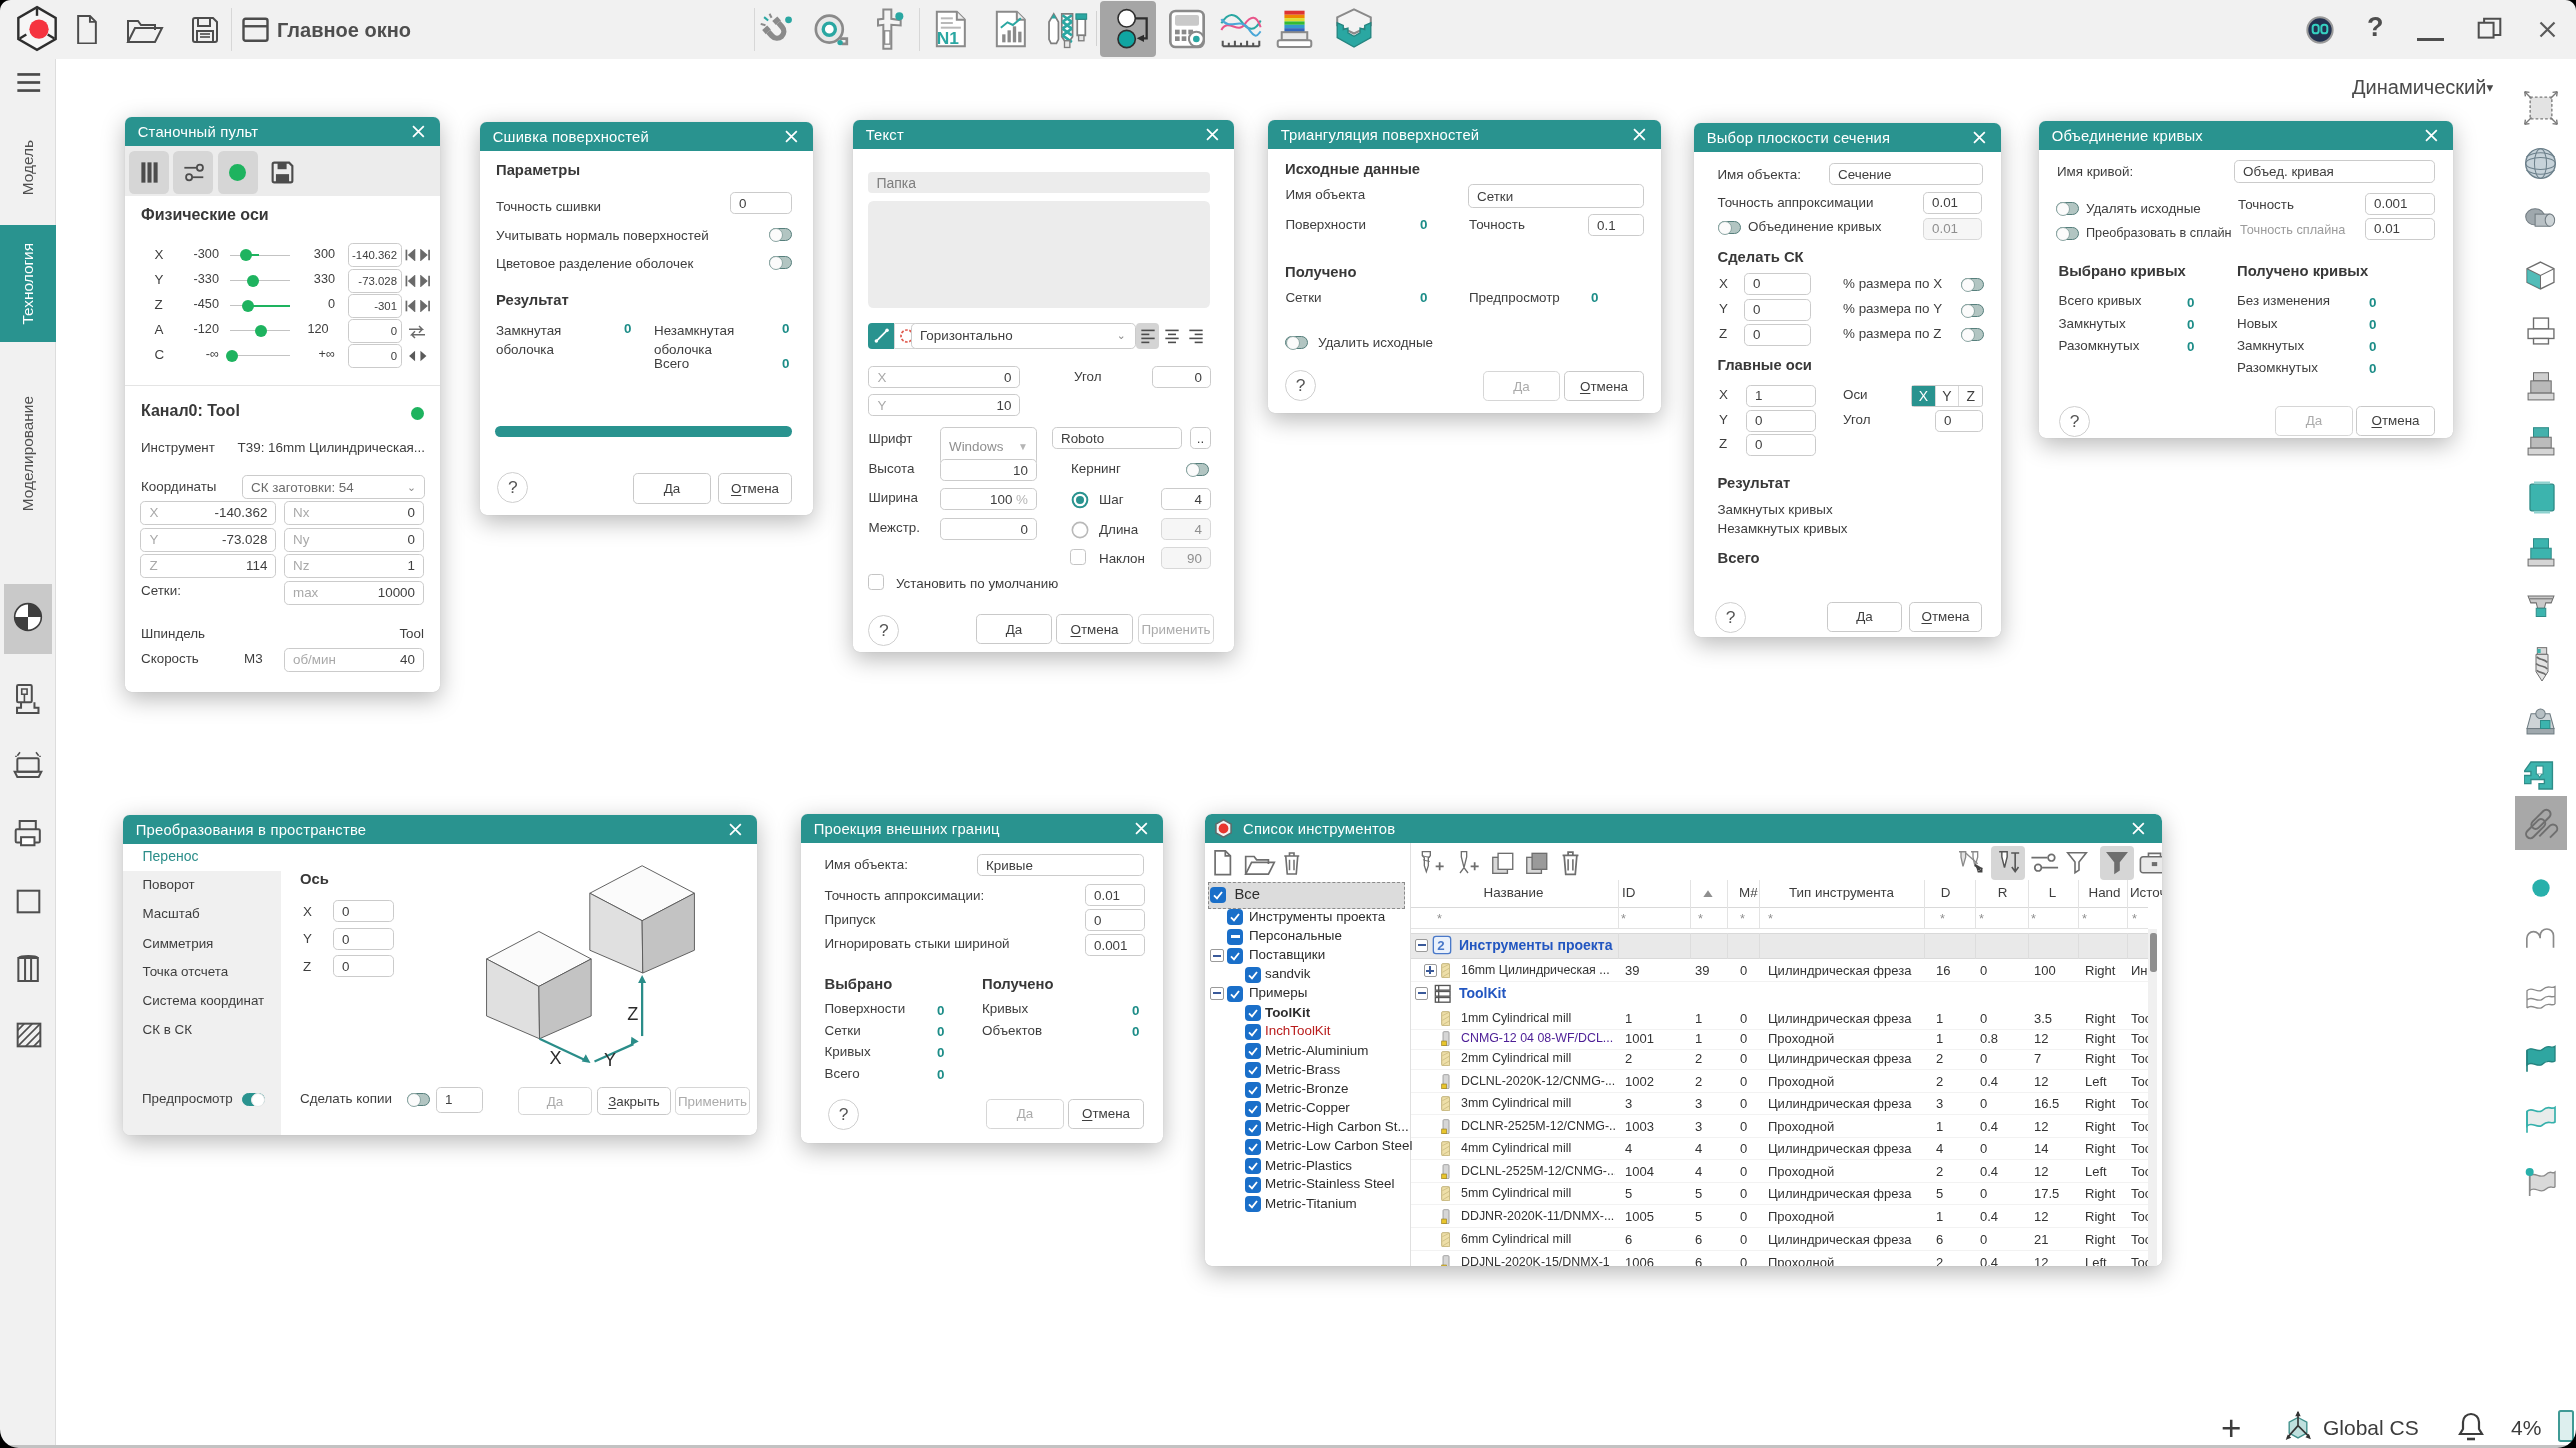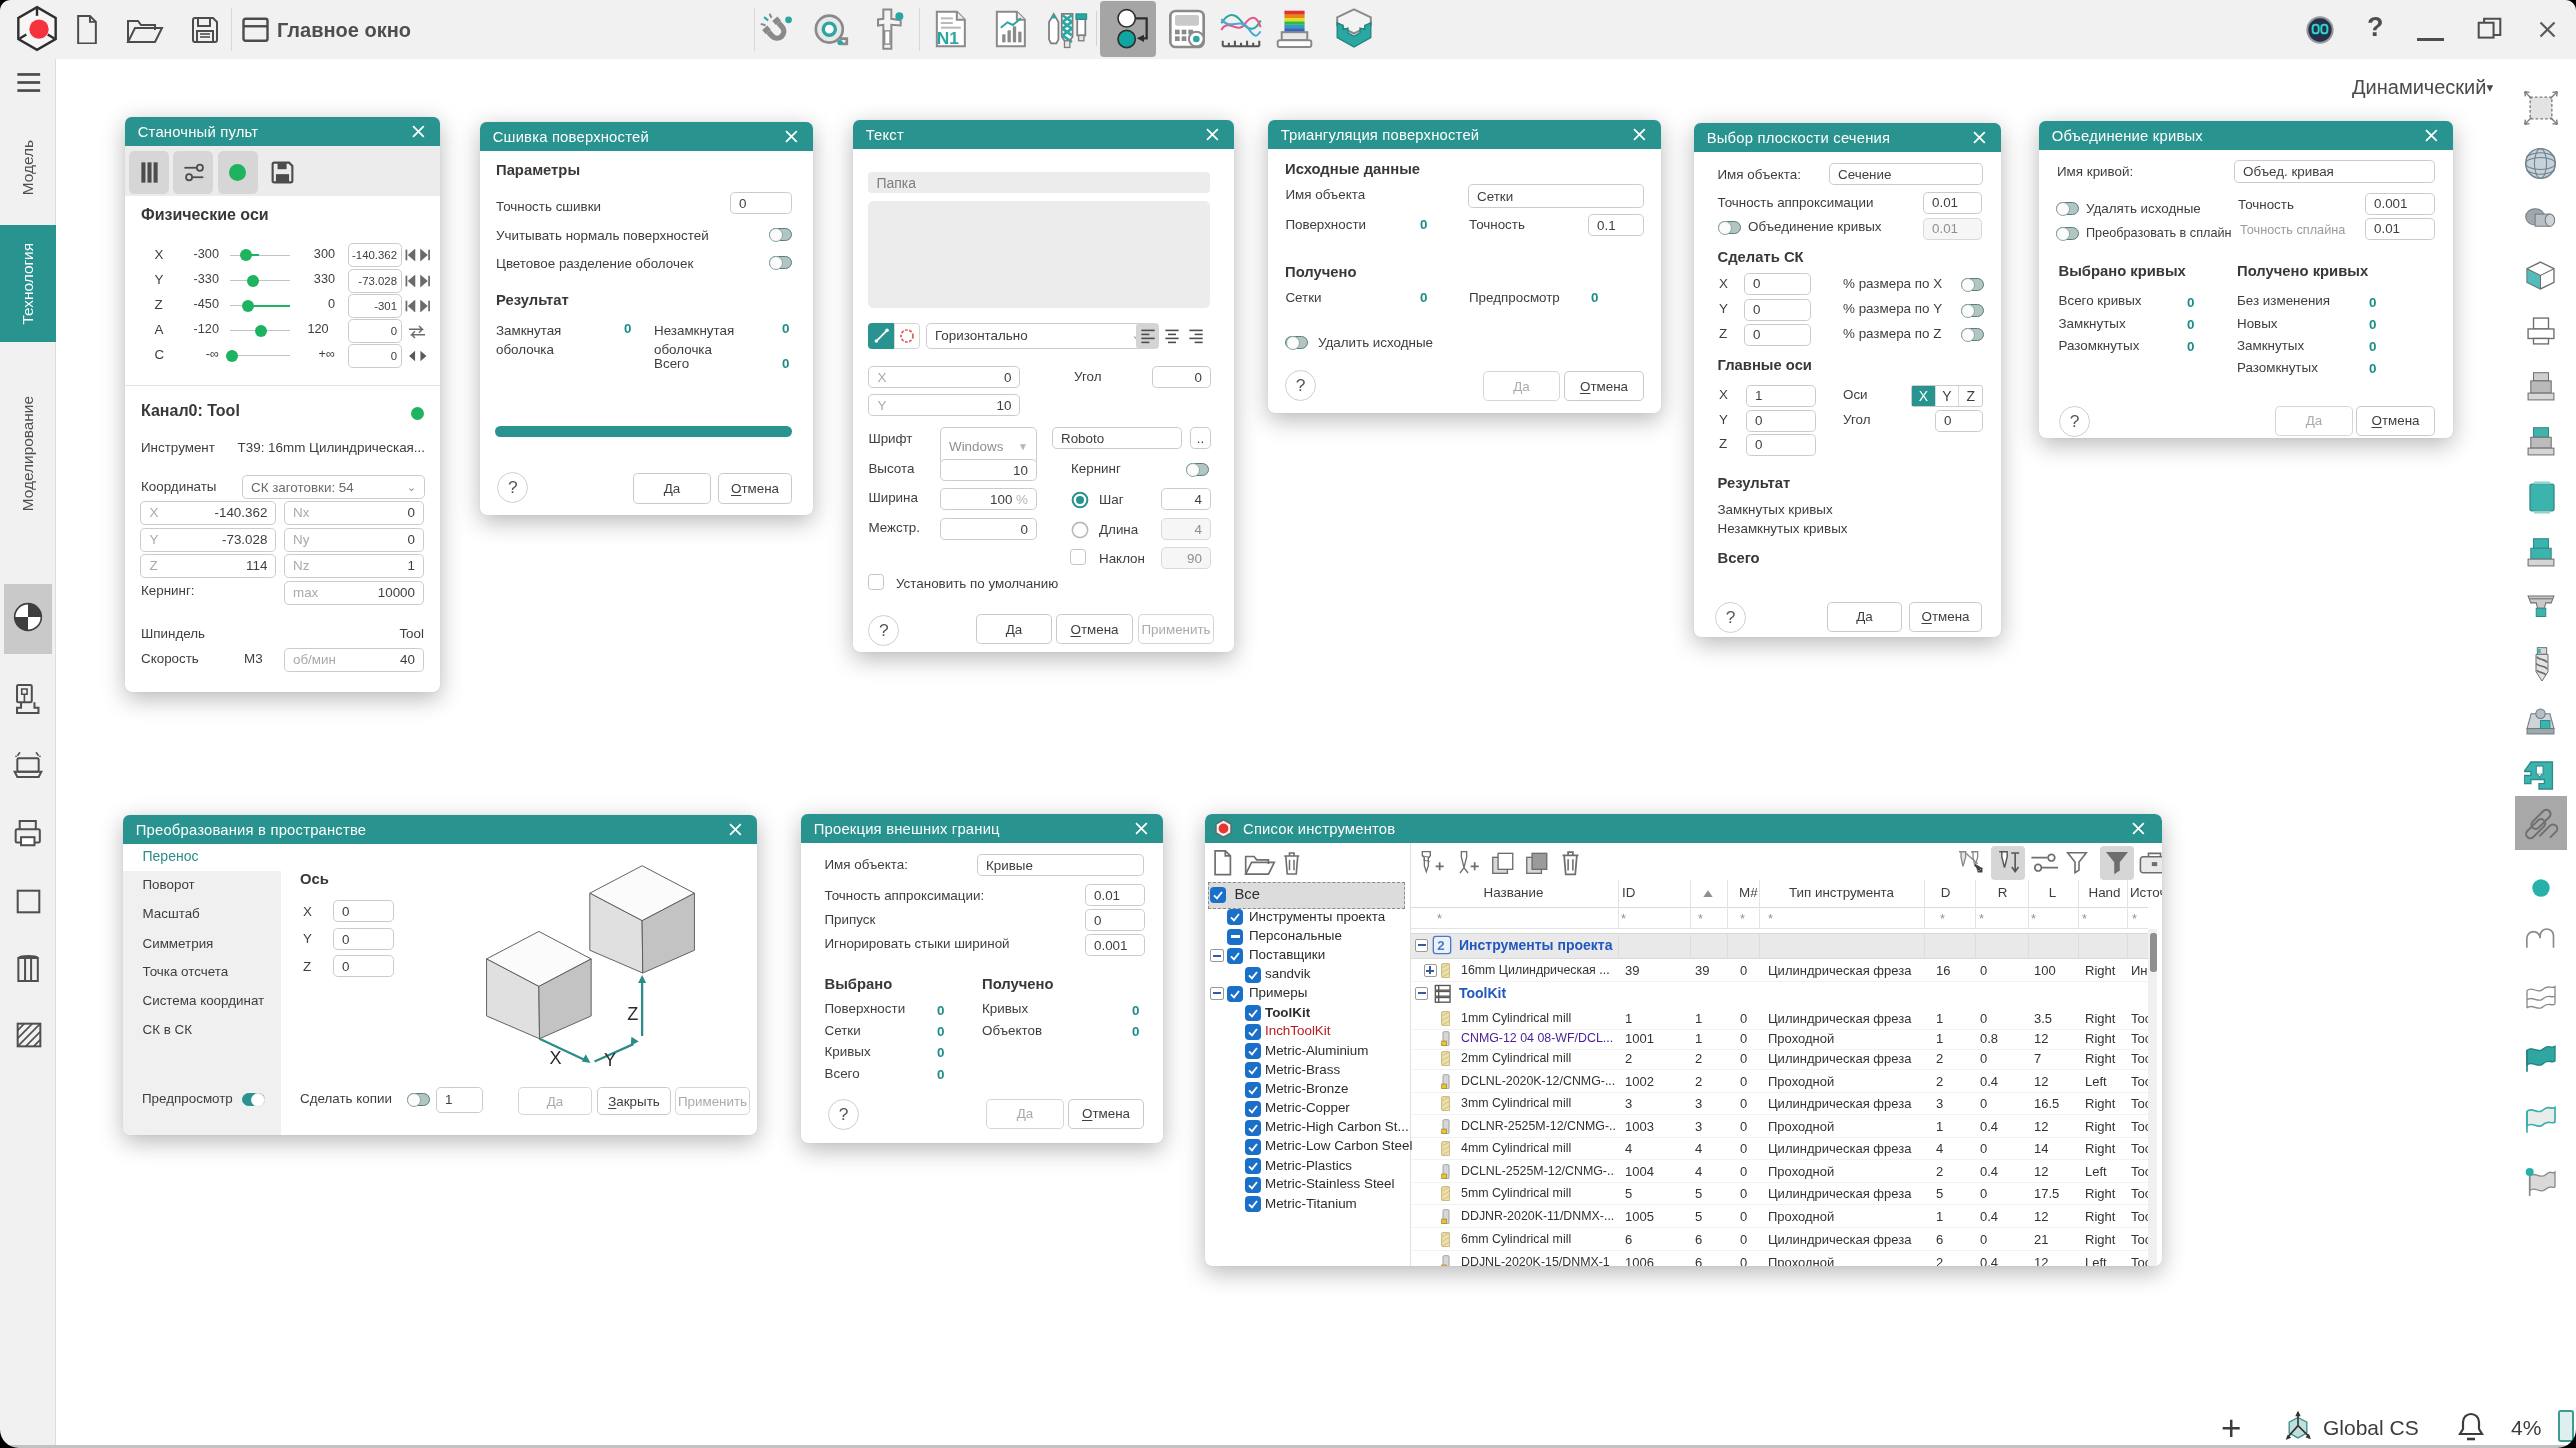--- a/index.html
+++ b/index.html
@@ -481,21 +481,21 @@
  <div class="lbl" style="left:16px;top:323px">Инструмент</div>
  <div class="lbl" style="left:105px;top:323px;width:195px;text-align:right">T39: 16mm Цилиндрическая...</div>
  <div class="lbl" style="left:16px;top:362px">Координаты</div>
  <div class="in" style="left:117px;top:358px;width:183px;height:24px;justify-content:flex-start;color:#6b6b6b">СК заготовки: 54<span style="position:absolute;right:8px;color:#8a8a8a;font-size:10.7px">⌄</span></div>
  <div class="in r" style="left:15.4px;top:384px;width:136px;height:23.5px"><span style="position:absolute;left:8px;color:#a9a9a9">X</span>-140.362</div>
  <div class="in r" style="left:159px;top:384px;width:140px;height:23.5px"><span style="position:absolute;left:8px;color:#a9a9a9">Nx</span>0</div>
  <div class="in r" style="left:15.4px;top:411px;width:136px;height:23.5px"><span style="position:absolute;left:8px;color:#a9a9a9">Y</span>-73.028</div>
  <div class="in r" style="left:159px;top:411px;width:140px;height:23.5px"><span style="position:absolute;left:8px;color:#a9a9a9">Ny</span>0</div>
  <div class="in r" style="left:15.4px;top:437px;width:136px;height:23.5px"><span style="position:absolute;left:8px;color:#a9a9a9">Z</span>114</div>
  <div class="in r" style="left:159px;top:437px;width:140px;height:23.5px"><span style="position:absolute;left:8px;color:#a9a9a9">Nz</span>1</div>
- <div class="lbl" style="left:16px;top:466px">Кернинг:</div>
+ <div class="lbl" style="left:16px;top:466px">Сетки:</div>
  <div class="in r" style="left:159px;top:464px;width:140px;height:23.5px"><span style="position:absolute;left:8px;color:#a9a9a9">max</span>10000</div>
  <div class="lbl" style="left:16px;top:509px">Шпиндель</div>
  <div class="lbl" style="left:232px;top:509px;width:67px;text-align:right">Tool</div>
  <div class="lbl" style="left:16px;top:534px">Скорость</div>
  <div class="lbl" style="left:119px;top:534px">M3</div>
  <div class="in r" style="left:159px;top:531px;width:140px;height:23.5px"><span style="position:absolute;left:8px;color:#a9a9a9">об/мин</span>40</div>
 </div>
 
 
 <div class="dlg" style="left:480px;top:122px;width:333px;height:393px">
@@ -539,21 +539,21 @@
  <div class="abs" style="left:15.4px;top:203px;width:25.5px;height:25.5px;background:#29938f;border-radius:4px 0 0 4px"></div>
  <svg class="abs" style="left:19.5px;top:207px" width="17.4" height="17.4" viewBox="0 0 26 26">
       <line x1="5" y1="21" x2="21" y2="5" stroke="#fff" stroke-width="2.6"></line>
       <circle cx="5" cy="21" r="2.6" fill="#fff"></circle>
       <circle cx="21" cy="5" r="2.6" fill="#fff"></circle>
     </svg>
  <div class="abs" style="left:41px;top:203px;width:25.5px;height:25.5px;background:#fff;border:1.3px solid #d6d6d6;border-radius:0 4px 4px 0"></div>
  <svg class="abs" style="left:46px;top:208px" width="16" height="16" viewBox="0 0 24 24">
       <circle cx="12" cy="12" r="9" fill="none" stroke="#e05a4e" stroke-width="2.6" stroke-dasharray="4 2.4"></circle>
     </svg>
- <div class="in" style="left:73px;top:203px;width:225px;height:25.5px;justify-content:flex-start">Горизонтально<span style="position:absolute;right:9.4px;color:#8a8a8a;font-size:10.7px">⌄</span></div>
+ <div class="in" style="left:58px;top:203px;width:225px;height:25.5px;justify-content:flex-start">Горизонтально<span style="position:absolute;right:9.4px;color:#8a8a8a;font-size:10.7px">⌄</span></div>
  <div class="abs" style="left:283px;top:203px;width:23px;height:25.5px;background:#d4d4d4;border-radius:4px"></div>
  <svg class="abs" style="left:287px;top:209px" width="16" height="14.8" viewBox="0 0 24 22">
       <g stroke="#4c4c4c" stroke-width="2.4">
         <line x1="2" y1="2" x2="22" y2="2"></line>
         <line x1="2" y1="8" x2="14" y2="8"></line>
         <line x1="2" y1="14" x2="22" y2="14"></line>
         <line x1="2" y1="20" x2="14" y2="20"></line>
       </g>
     </svg>
  <svg class="abs" style="left:311px;top:209px" width="16" height="14.8" viewBox="0 0 24 22">

